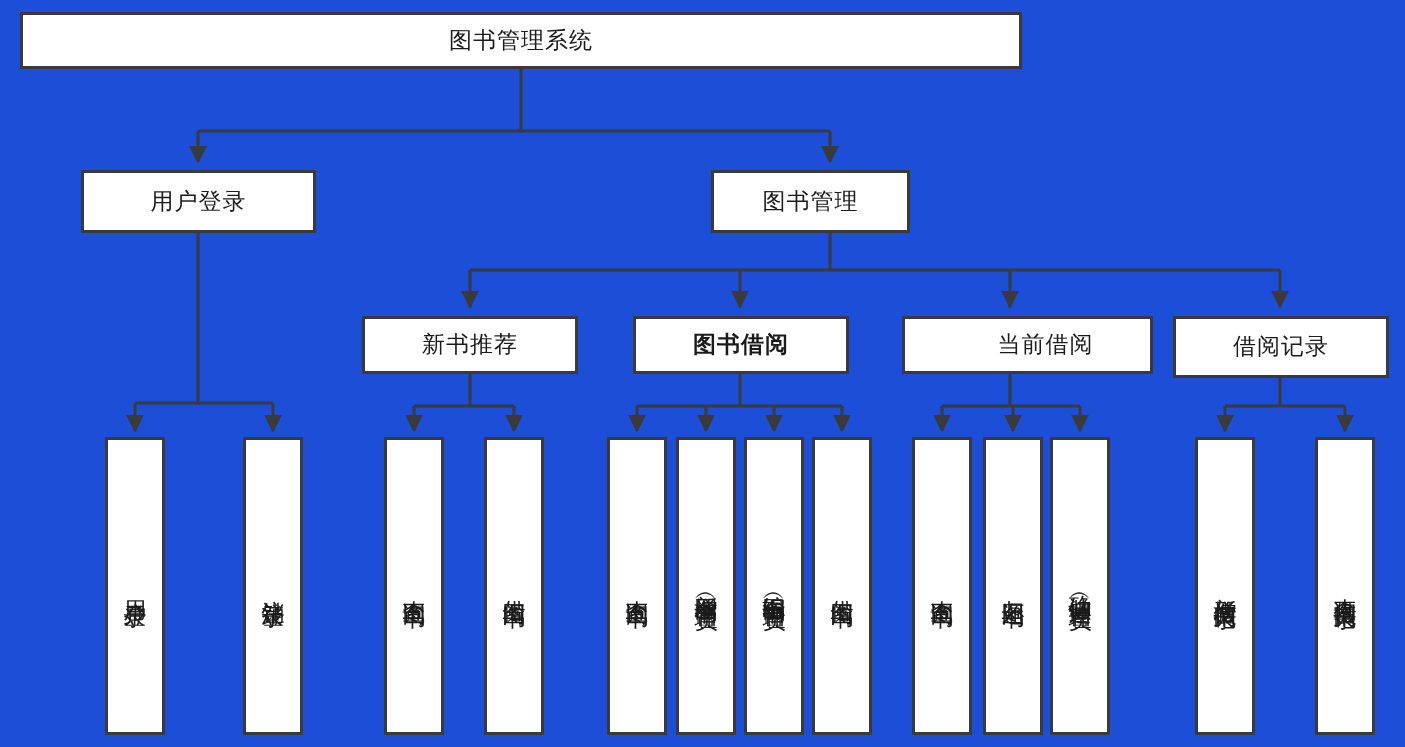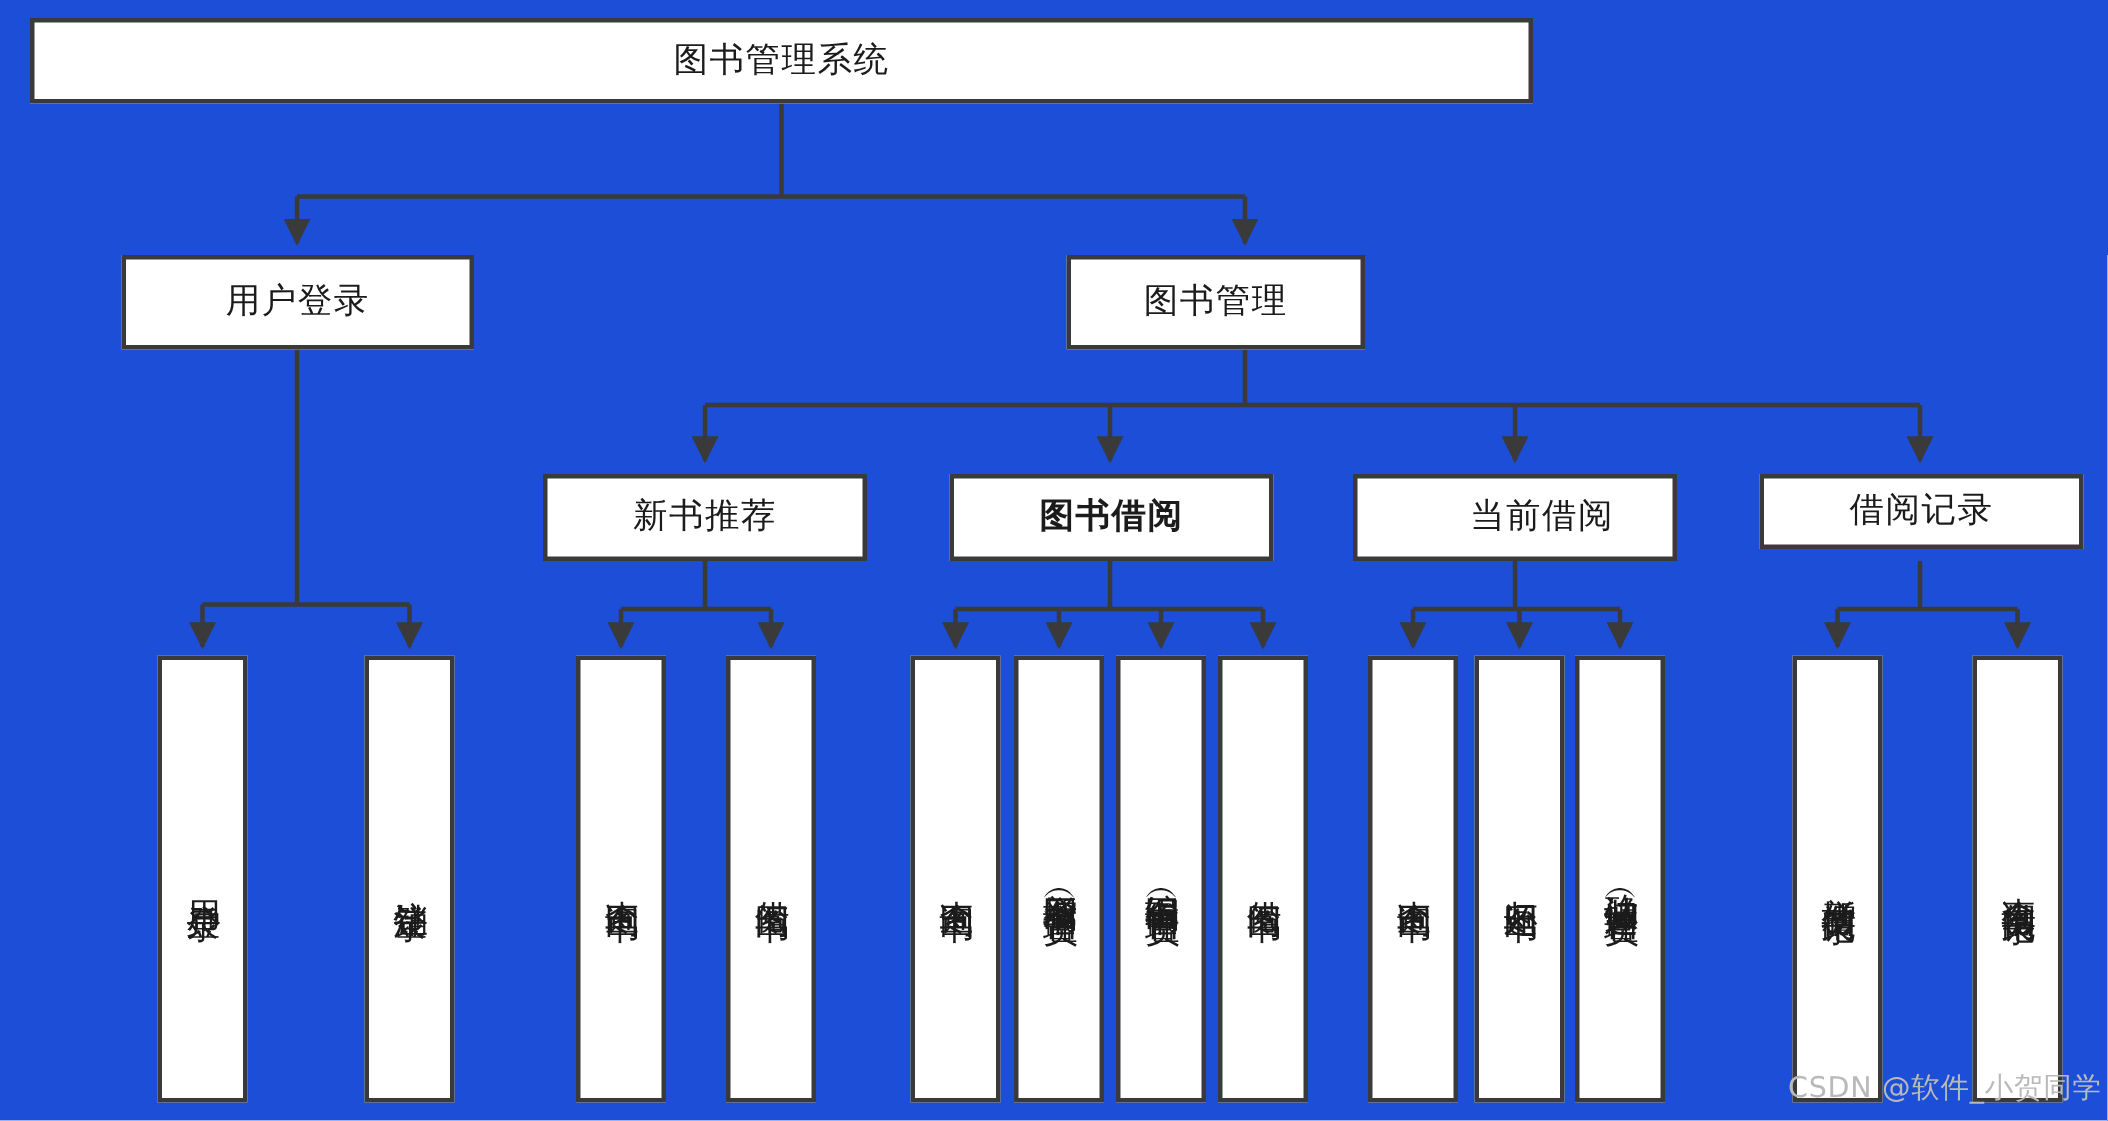--- a/index.html
+++ b/index.html
@@ -113,36 +113,35 @@
     </g>
   </svg>
 
   <div class="node horiz" style="left:20px; top:12px; width:1002px; height:57px;">图书管理系统</div>
 
   <div class="node horiz" style="left:81px; top:170px; width:235px; height:63px;">用户登录</div>
   <div class="node horiz" style="left:711px; top:170px; width:199px; height:63px;">图书管理</div>
 
   <div class="node horiz" style="left:362px; top:316px; width:216px; height:58px;">新书推荐</div>
   <div class="node horiz" style="left:633px; top:316px; width:216px; height:58px;font-weight:bold;">图书借阅</div>
-  <div class="node horiz" style="left:902px; top:316px; width:216px; height:58px;padding-left:36px;">当前借阅</div>
-  <div class="node horiz" style="left:1173px; top:316px; width:216px; height:50px;">借阅记录</div>
+  <div class="node horiz" style="left:902px; top:316px; width:251px; height:58px;padding-left:36px;">当前借阅</div>
+  <div class="node horiz" style="left:1173px; top:316px; width:216px; height:62px;">借阅记录</div>
 
   <div class="node vert" style="left:105px; top:437px; width:60px; height:298px;">用户登录</div>
   <div class="node vert" style="left:243px; top:437px; width:60px; height:298px;">注销登录</div>
 
   <div class="node vert" style="left:384px; top:437px; width:60px; height:298px;">查询图书</div>
   <div class="node vert" style="left:484px; top:437px; width:60px; height:298px;">借阅图书</div>
 
   <div class="node vert" style="left:607px; top:437px; width:60px; height:298px;">查询图书</div>
   <div class="node vert" style="left:676px; top:437px; width:60px; height:298px;">新增图书（管理员）</div>
   <div class="node vert" style="left:744px; top:437px; width:60px; height:298px;">编辑图书（管理员）</div>
   <div class="node vert" style="left:812px; top:437px; width:60px; height:298px;">借阅图书</div>
 
   <div class="node vert" style="left:912px; top:437px; width:60px; height:298px;">查询图书</div>
   <div class="node vert" style="left:983px; top:437px; width:60px; height:298px;">归还图书</div>
   <div class="node vert" style="left:1050px; top:437px; width:60px; height:298px;">确认归还（管理员）</div>
 
   <div class="node vert" style="left:1195px; top:437px; width:60px; height:298px;">新增借阅记录</div>
   <div class="node vert" style="left:1315px; top:437px; width:60px; height:298px;">查询借阅记录</div>
 
-  <div id="watermark">CSDN @软件_小贺同学</div>
 
 </div>
 
 </body></html>

